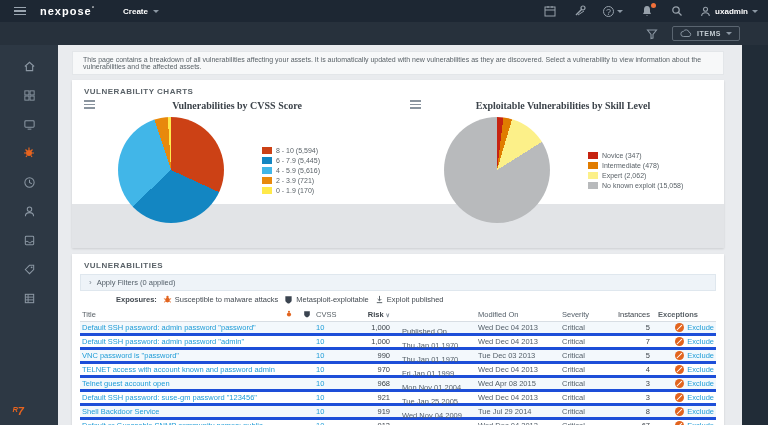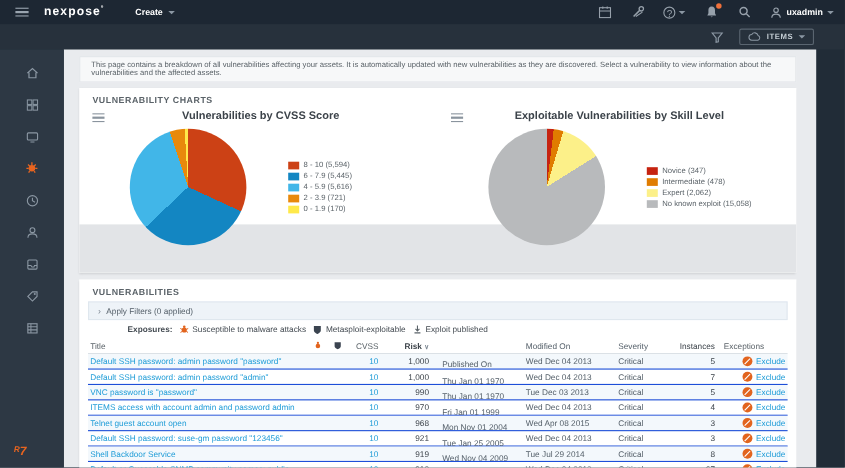--- a/index.html
+++ b/index.html
@@ -40,46 +40,46 @@
   .content{ width:684px; background:#e9ebee; padding:6px 18px 0 14px; flex:none;}
 
   .banner{ background:#f7f8f9; border:1px solid #e3e6e9; padding:4px 10px; font-size:7px; color:#5a6268;}
 
   .card{ background:#fff; box-shadow:0 1px 2px rgba(0,0,0,.12); }
   .charts-card{ margin-top:5px; height:168px; position:relative; overflow:hidden;}
   .gray-band{ position:absolute; left:0; right:0; bottom:0; height:44px; background:#e2e4e7;}
   .section-label{ font-size:8px; letter-spacing:.5px; color:#5a6268; padding:7px 6px 2px 12px; font-weight:bold;}
   .charts-row{ display:flex; position:relative; z-index:1;}
   .chart-panel{ width:50%; padding:2px 8px;}
-  .panel-head{ display:flex; align-items:flex-end;}
+  .panel-head{ display:flex; align-items:flex-start;font-family:Liberation Serif, serif;}
   .menu-lines{ width:11px; display:flex; flex-direction:column; gap:2px; cursor:pointer; margin-left:4px;}
   .menu-lines span{ height:1.5px; background:#8a949e;}
   .panel-title{ flex:1; text-align:center; font-size:10px; font-weight:bold; color:#3c434a; margin-right:11px;}
   .panel-body{ display:flex; align-items:center; margin-top:6px;}
   .pie{ width:106px; height:106px; border-radius:50%; margin-left:38px; flex:none;}
   .legend{ margin-left:38px; display:flex; flex-direction:column; gap:3px;}
   .legend-item{ display:flex; align-items:center; gap:4px; font-size:7px; color:#5a6268;}
   .swatch{ width:10px; height:7px; display:inline-block; flex:none;}
 
   
   .vuln-card{ margin-top:6px; padding-bottom:2px;}
   .filters-bar{ margin:2px 8px 0 8px; background:#eef3f8; border:1px solid #dfe7ee; font-size:7.5px;
                 color:#55606a; padding:3px 8px; display:flex; align-items:center; gap:5px; cursor:pointer;}
   .filters-caret{ font-size:8px; color:#7d8893;}
   .exposures{ display:flex; align-items:center; gap:6px; font-size:7.5px; color:#444b52; padding:4px 8px 3px 8px;}
   .exposures b{ font-size:7.5px;padding-left:36px;}
   .exp-item{ display:flex; align-items:center; gap:3px;}
 
   .tbl{ margin:0 8px; font-size:7.5px;}
-  .trow{ display:flex; align-items:center; height:14px; border-bottom:1px solid #1d4ed8; padding:0 2px;}
+  .trow{ display:flex; align-items:center; height:14px; border-bottom:3px solid #1d4ed8; padding:0 2px;}
   .thead{ color:#5a6268; border-bottom:1px solid #d8dee4; height:15px; font-size:7.5px;}
   .trow.alt{ background:#f3f8fc;}
   .col-title{ flex:1; overflow:hidden; white-space:nowrap; text-overflow:ellipsis;}
   .col-icon{ width:18px; display:flex; justify-content:center;}
-  .col-cvss{ width:32px; text-align:right; padding-right:4px;}
+  .col-cvss{ width:32px; padding-right:4px;}
   .col-risk{ width:46px; text-align:right; padding-right:4px; color:#3c434a;}
   .col-pub{ width:84px; padding-left:8px; color:#55606a;margin-top:35px;}
   .col-mod{ width:84px; color:#55606a;}
   .col-sev{ width:48px; color:#55606a;}
   .col-inst{ width:42px; text-align:right; padding-right:2px; color:#3c434a;}
   .col-exc{ width:62px; display:flex; align-items:center; justify-content:flex-end; gap:3px;}
   a.blue{ text-decoration:none; cursor:pointer;}
   .sort-caret{ font-size:6px; color:#7d8893; margin-left:2px;}
   .excl-ic{ width:9px; height:9px; border-radius:50%; position:relative; flex:none;}
   .excl-ic::after{ content:""; position:absolute; left:1px; top:4px; width:7px; height:1.3px;
@@ -357,21 +357,21 @@
               </svg>
           </span>
           <span class="col-cvss">CVSS</span>
           <span class="col-risk" style="font-weight:bold;">
             <span>Risk</span><span class="sort-caret">∨</span>
           </span>
           <span class="col-pub">Published On</span>
           <span class="col-mod">Modified On</span>
           <span class="col-sev">Severity</span>
           <span class="col-inst">Instances</span>
-          <span class="col-exc" style="justify-content:flex-start; padding-left:6px;">Exceptions</span>
+          <span class="col-exc" style="justify-content:flex-start; padding-left:6px;font-weight:bold;">Exceptions</span>
         </div>
         <div>
             <div class="trow alt">
     <a class="col-title blue" style="color: rgb(30, 156, 215);">Default SSH password: admin password "password"</a>
     <span class="col-icon"></span>
     <span class="col-icon"></span>
     <a class="col-cvss blue" style="color: rgb(30, 156, 215);">10</a>
     <span class="col-risk">1,000</span>
     <span class="col-pub">Thu Jan 01 1970</span>
     <span class="col-mod">Wed Dec 04 2013</span>
@@ -406,21 +406,21 @@
     <span class="col-pub">Fri Jan 01 1999</span>
     <span class="col-mod">Tue Dec 03 2013</span>
     <span class="col-sev">Critical</span>
     <span class="col-inst">5</span>
     <span class="col-exc">
       <span class="excl-ic" style="background: rgb(226, 100, 30);"></span>
       <a class="blue" style="color: rgb(30, 156, 215);">Exclude</a>
     </span>
   </div>
             <div class="trow">
-    <a class="col-title blue" style="color: rgb(30, 156, 215);">ITEMS access with account admin and password admin</a>
+    <a class="col-title blue" style="color: rgb(30, 156, 215);">TELNET access with account known and password admin</a>
     <span class="col-icon"></span>
     <span class="col-icon"></span>
     <a class="col-cvss blue" style="color: rgb(30, 156, 215);">10</a>
     <span class="col-risk">970</span>
     <span class="col-pub">Mon Nov 01 2004</span>
     <span class="col-mod">Wed Dec 04 2013</span>
     <span class="col-sev">Critical</span>
     <span class="col-inst">4</span>
     <span class="col-exc">
       <span class="excl-ic" style="background: rgb(226, 100, 30);"></span>

